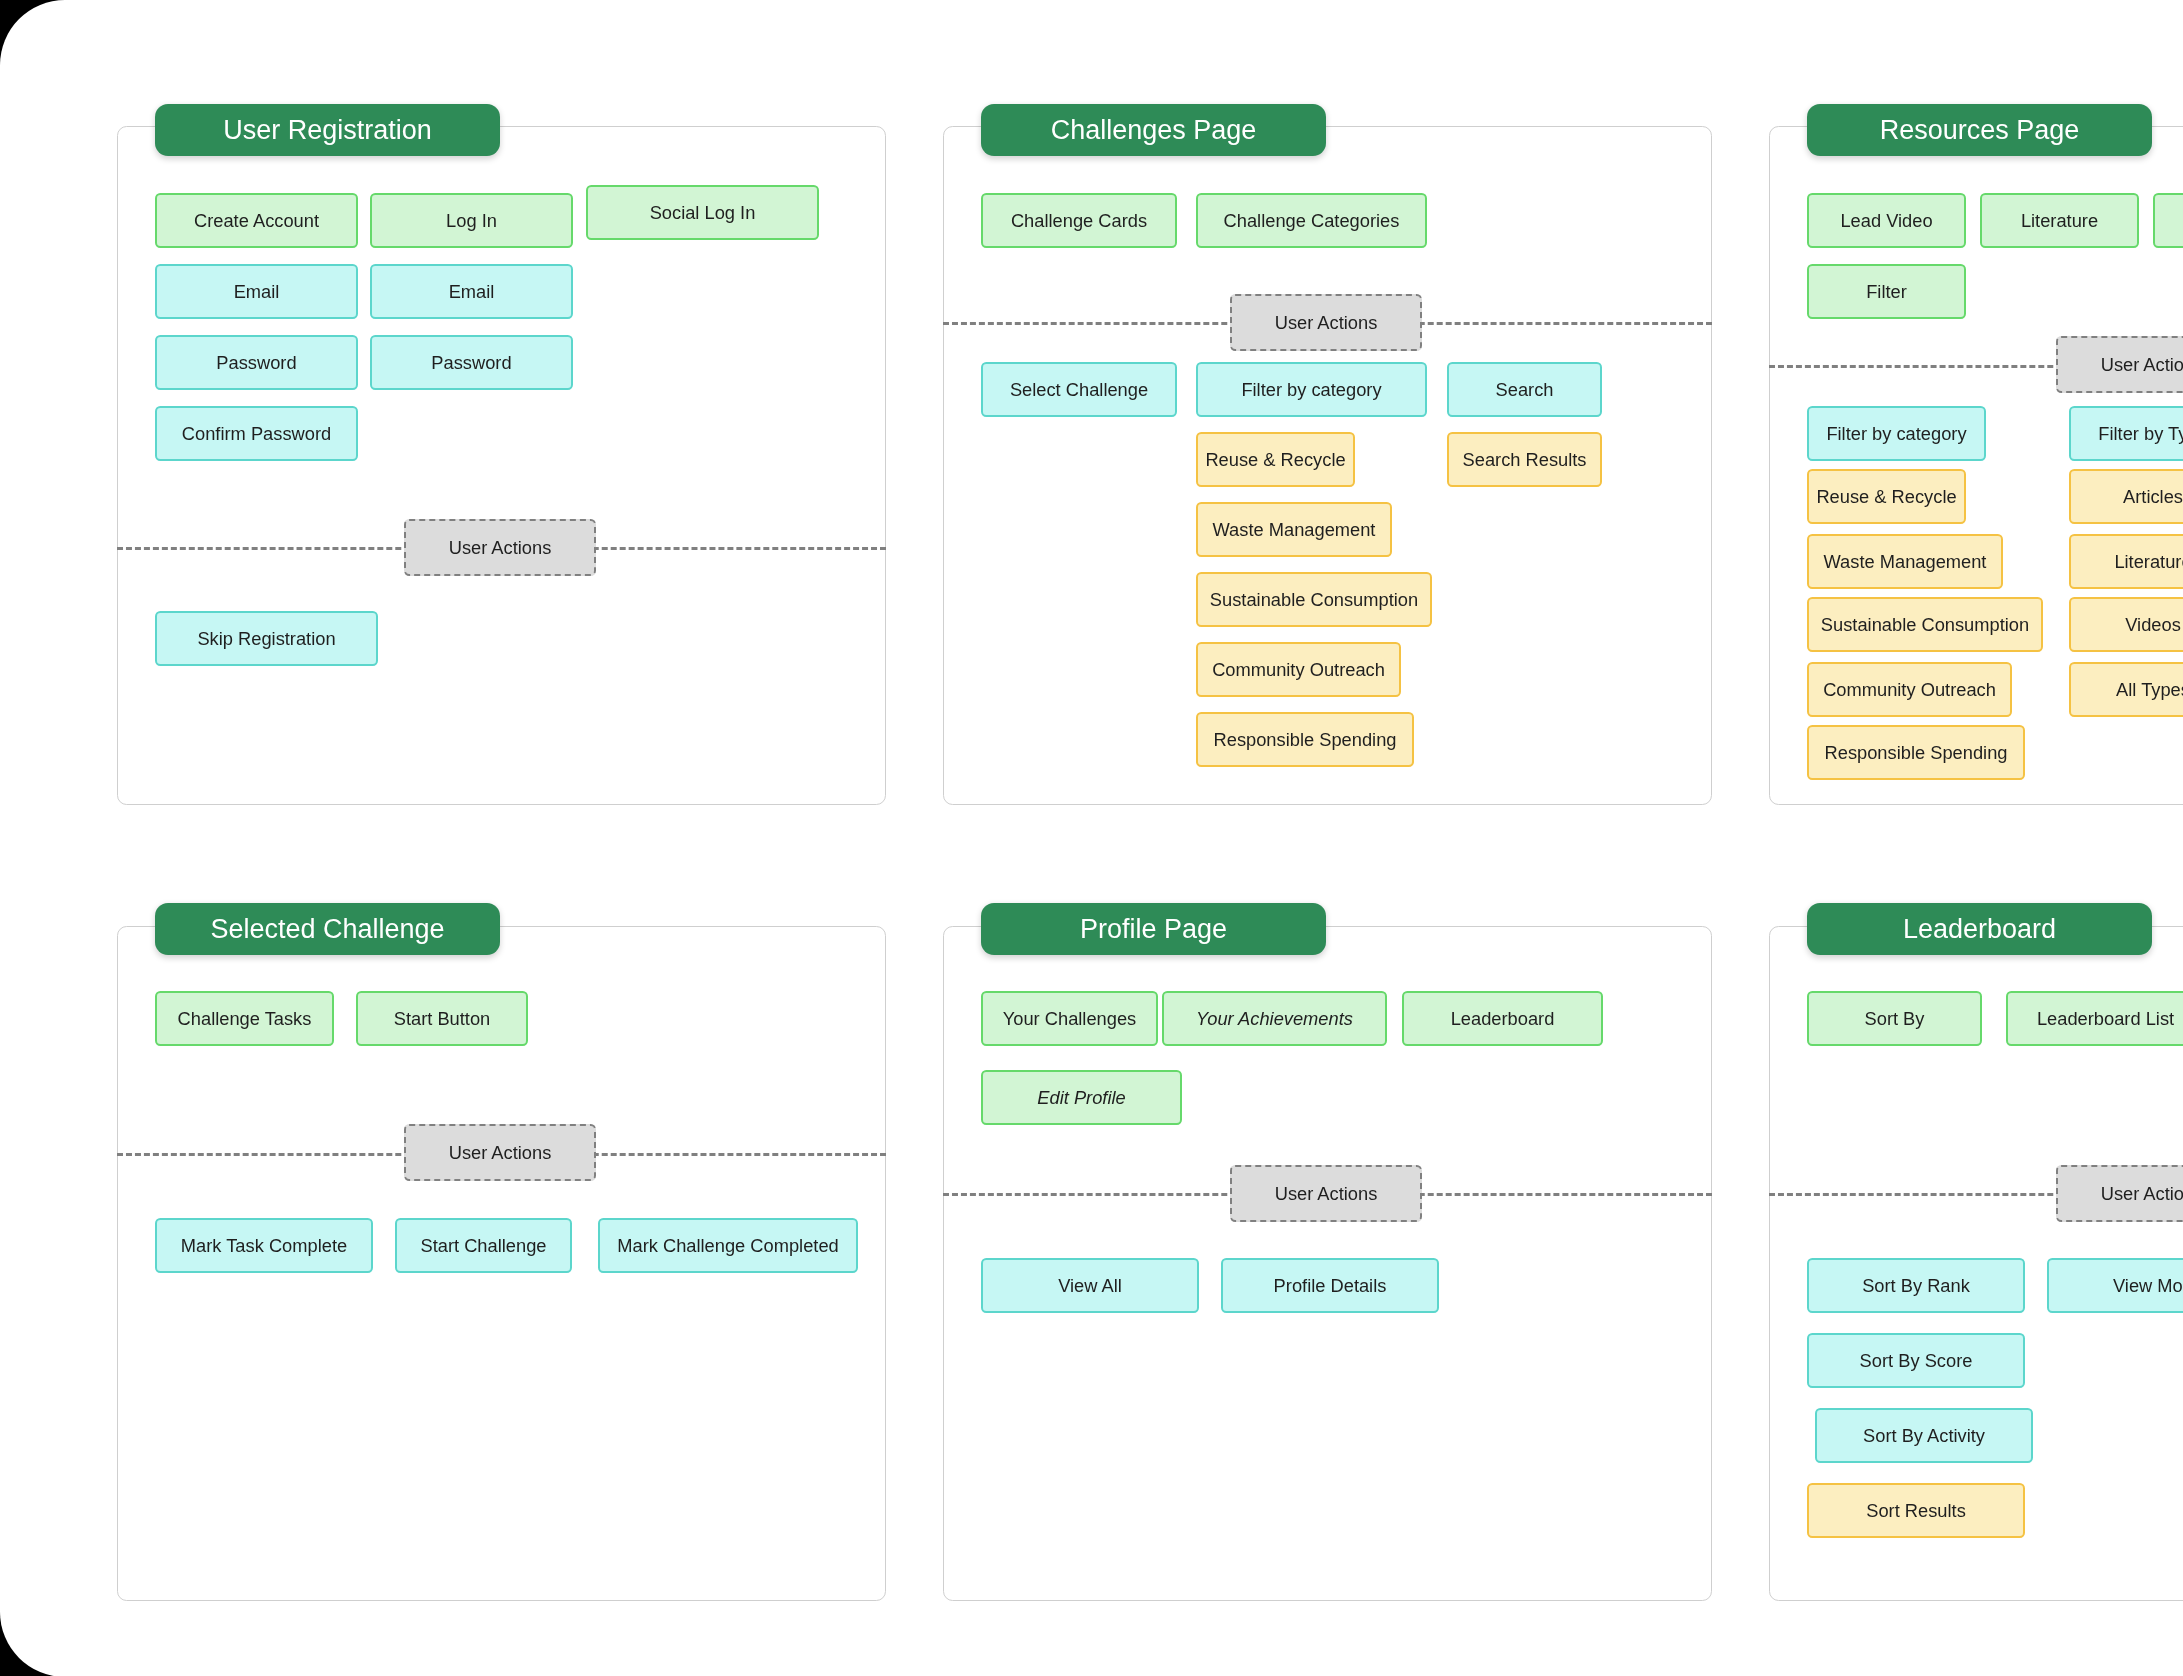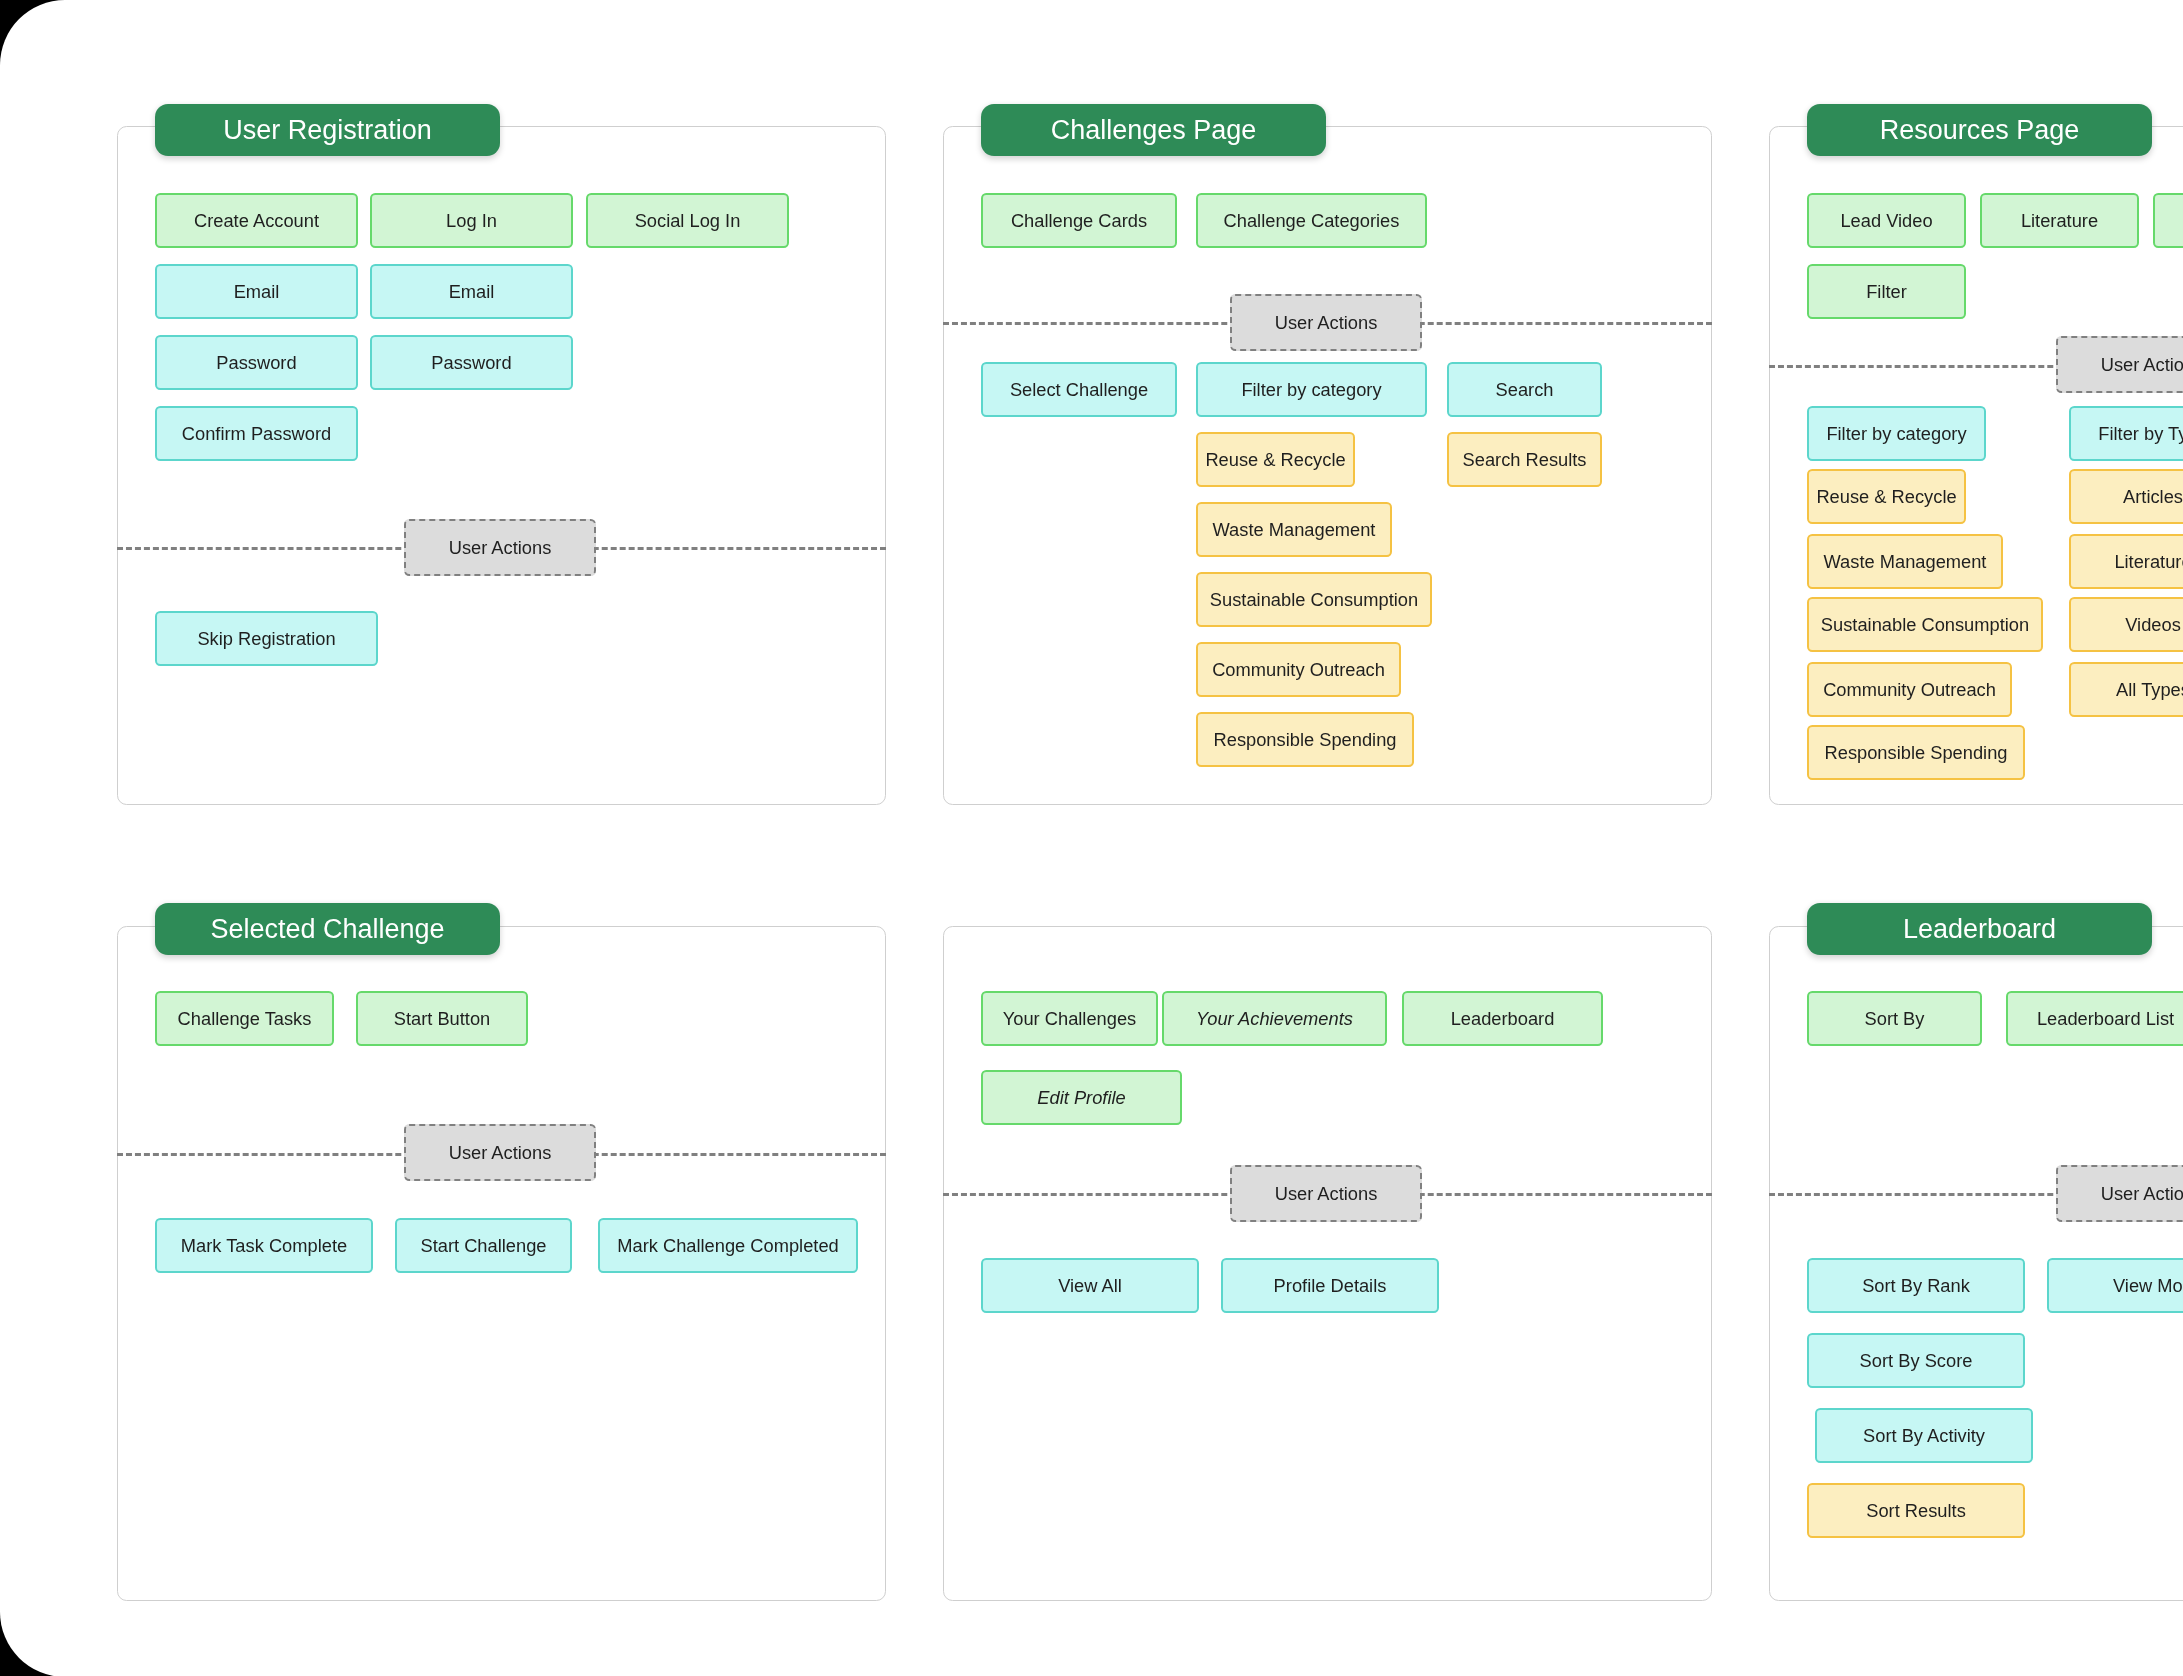--- a/index.html
+++ b/index.html
@@ -98,21 +98,21 @@
 </head>
 <body>
 
 <div id="canvas">
     <div class="panel" style="left: 117px; top: 126px; width: 769px; height: 679px;"></div>
     <div class="divider" style="left: 117px; top: 547px; width: 769px;"></div>
     <div class="divider-chip" style="left: 404px; top: 519px; width: 192px; height: 57px;">User Actions</div>
     <div class="panel-title" style="left: 155px; top: 104px; width: 345px; height: 52px;">User Registration</div>
     <div class="node green" style="left: 155px; top: 193px; width: 203px; height: 55px;">Create Account</div>
     <div class="node green" style="left: 370px; top: 193px; width: 203px; height: 55px;">Log In</div>
-    <div class="node green" style="left: 586px; top: 193px; width: 203px; height: 55px;">Social Log In</div>
+    <div class="node green" style="left: 586px; top: 185px; width: 233px; height: 55px;">Social Log In</div>
     <div class="node cyan" style="left: 155px; top: 264px; width: 203px; height: 55px;">Email</div>
     <div class="node cyan" style="left: 370px; top: 264px; width: 203px; height: 55px;">Email</div>
     <div class="node cyan" style="left: 155px; top: 335px; width: 203px; height: 55px;">Password</div>
     <div class="node cyan" style="left: 370px; top: 335px; width: 203px; height: 55px;">Password</div>
     <div class="node cyan" style="left: 155px; top: 406px; width: 203px; height: 55px;">Confirm Password</div>
     <div class="node cyan" style="left: 155px; top: 611px; width: 223px; height: 55px;">Skip Registration</div>
     <div class="panel" style="left: 943px; top: 126px; width: 769px; height: 679px;"></div>
     <div class="divider" style="left: 943px; top: 322px; width: 769px;"></div>
     <div class="divider-chip" style="left: 1230px; top: 294px; width: 192px; height: 57px;">User Actions</div>
     <div class="panel-title" style="left: 981px; top: 104px; width: 345px; height: 52px;">Challenges Page</div>
@@ -151,20 +151,21 @@
     <div class="divider-chip" style="left: 404px; top: 1124px; width: 192px; height: 57px;">User Actions</div>
     <div class="panel-title" style="left: 155px; top: 903px; width: 345px; height: 52px;">Selected Challenge</div>
     <div class="node green" style="left: 155px; top: 991px; width: 179px; height: 55px;">Challenge Tasks</div>
     <div class="node green" style="left: 356px; top: 991px; width: 172px; height: 55px;">Start Button</div>
     <div class="node cyan" style="left: 155px; top: 1218px; width: 218px; height: 55px;">Mark Task Complete</div>
     <div class="node cyan" style="left: 395px; top: 1218px; width: 177px; height: 55px;">Start Challenge</div>
     <div class="node cyan" style="left: 598px; top: 1218px; width: 260px; height: 55px;">Mark Challenge Completed</div>
     <div class="panel" style="left: 943px; top: 926px; width: 769px; height: 675px;"></div>
     <div class="divider" style="left: 943px; top: 1193px; width: 769px;"></div>
     <div class="divider-chip" style="left: 1230px; top: 1165px; width: 192px; height: 57px;">User Actions</div>
+    <div class="panel-title" style="left: 981px; top: 903px; width: 345px; height: 52px;">Profile Page</div>
     <div class="node green" style="left: 981px; top: 991px; width: 177px; height: 55px;">Your Challenges</div>
     <div class="node green" style="left: 1162px; top: 991px; width: 225px; height: 55px; font-style: italic;">Your Achievements</div>
     <div class="node green" style="left: 1402px; top: 991px; width: 201px; height: 55px;">Leaderboard</div>
     <div class="node green" style="left: 981px; top: 1070px; width: 201px; height: 55px; font-style: italic;">Edit Profile</div>
     <div class="node cyan" style="left: 981px; top: 1258px; width: 218px; height: 55px;">View All</div>
     <div class="node cyan" style="left: 1221px; top: 1258px; width: 218px; height: 55px;">Profile Details</div>
     <div class="panel" style="left: 1769px; top: 926px; width: 769px; height: 675px;"></div>
     <div class="divider" style="left: 1769px; top: 1193px; width: 769px;"></div>
     <div class="divider-chip" style="left: 2056px; top: 1165px; width: 192px; height: 57px;">User Actions</div>
     <div class="panel-title" style="left: 1807px; top: 903px; width: 345px; height: 52px;">Leaderboard</div>

